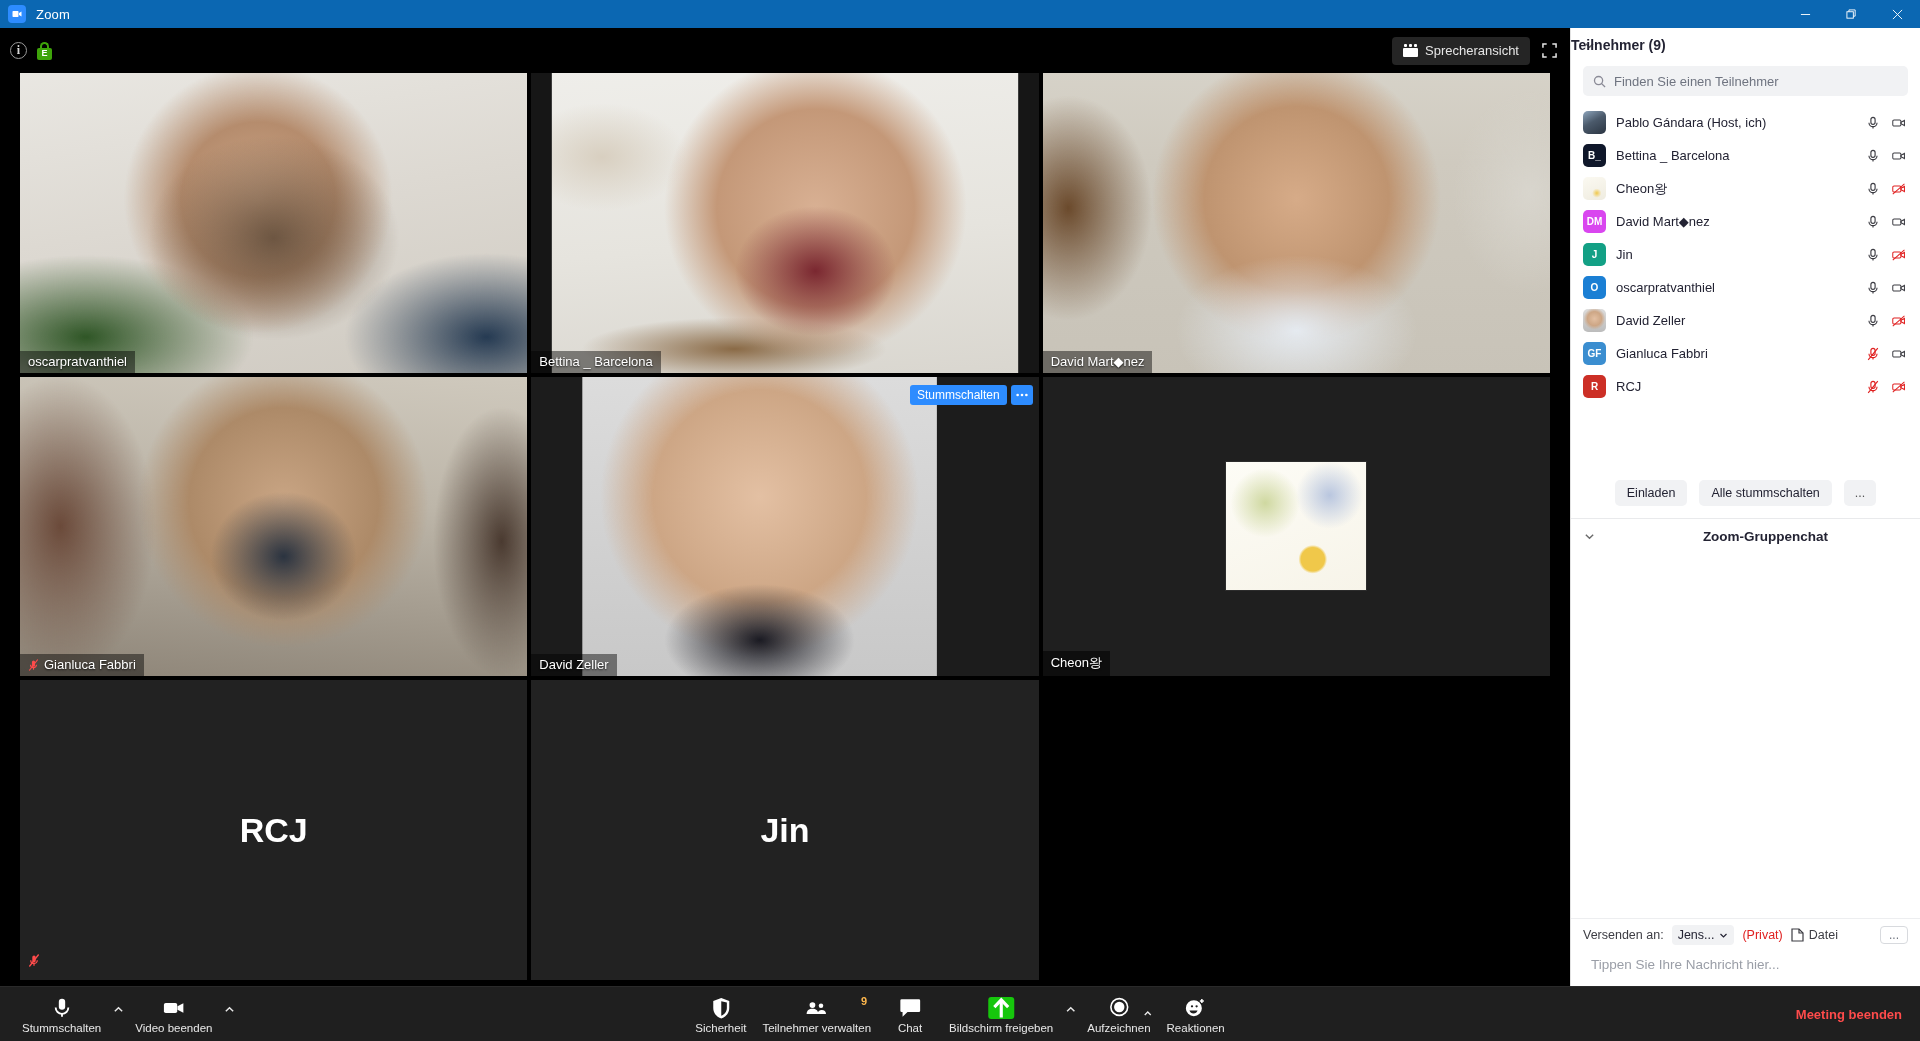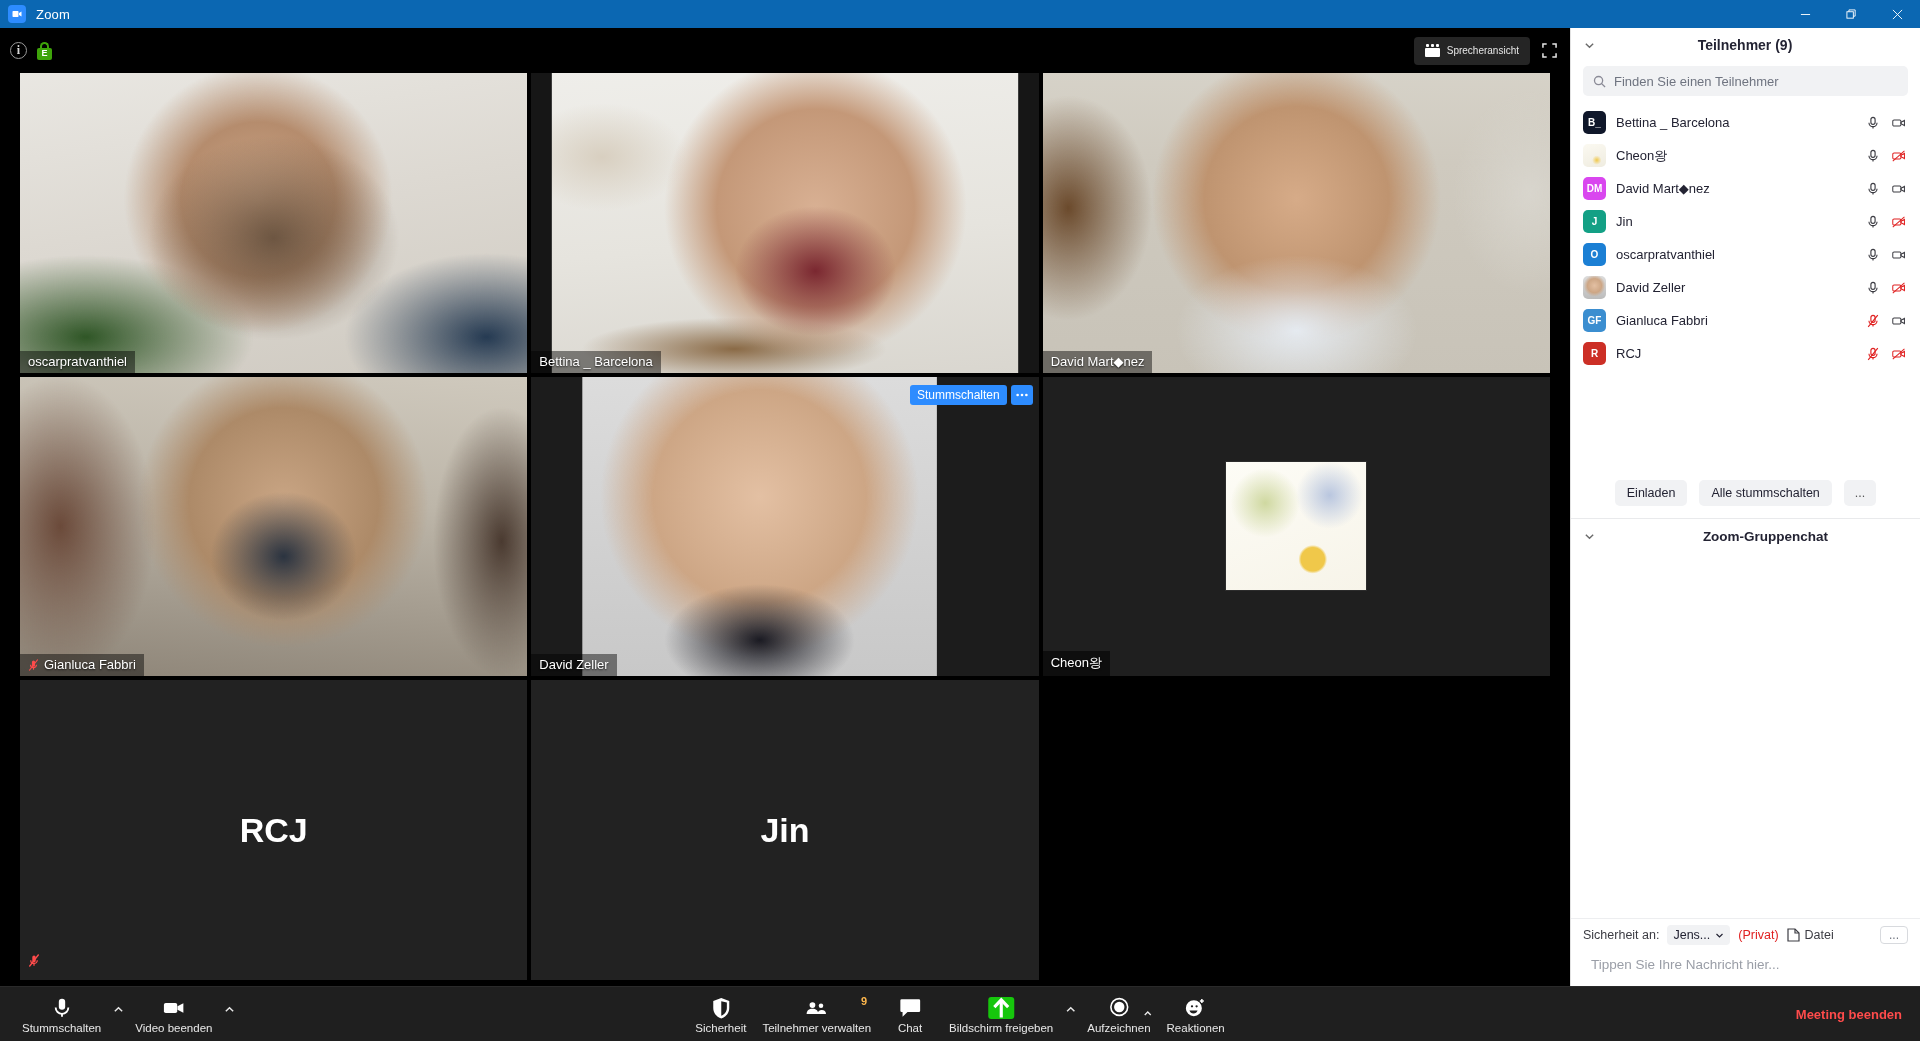--- a/index.html
+++ b/index.html
@@ -56,21 +56,21 @@
     position: absolute; bottom: 0; left: 0; width: 15px; height: 12px;
     background: #3ea40a; border-radius: 2px; color: #fff; font-size: 9px;
     font-weight: bold; display: flex; align-items: center; justify-content: center;
     line-height: 1;
   }
   .view-controls {
     position: absolute; right: 8px; top: 50%; transform: translateY(-50%);
     display: flex; align-items: center; gap: 6px;
   }
   .speaker-view-btn {
-    background: #252525; color: #e6e6e6; font-size: 10px; height: 28px;
+    background: #252525; color: #e6e6e6; font-size: 13px; height: 28px;
     display: flex; align-items: center; gap: 7px; padding: 0 11px; border-radius: 4px;
     cursor: pointer;
   }
   .sv-icon { width: 15px; height: 13px; position: relative; }
   .sv-icon .dots { position: absolute; top: 0; left: 1px; display: flex; gap: 2px; }
   .sv-icon .dots i { width: 3px; height: 3px; background: #fff; display: block; border-radius: 1px; }
   .sv-icon .scr { position: absolute; bottom: 0; left: 0; width: 15px; height: 9px; background: #fff; border-radius: 1px; }
   .fullscreen-btn {
     width: 26px; height: 26px; display: flex; align-items: center; justify-content: center;
     cursor: pointer;
@@ -126,21 +126,21 @@
   .panel-header {
     height: 34px; display: flex; align-items: center; position: relative; flex: 0 0 34px;
     padding: 0 10px;
   }
   .chev {
     width: 16px; height: 16px; color: #6b6b6b; display: flex; align-items: center; justify-content: center;
     cursor: pointer;
   }
   .chev svg { width: 11px; height: 11px; }
   .panel-title {
-    position: absolute; left: 0; right: 1px; text-align: center;
+    position: absolute; left: 0; right: 1px; 
     font-size: 14px; font-weight: bold; color: #232333; pointer-events: none;
   }
   .search-wrap { padding: 4px 12px 8px 12px; }
   .search-box {
     height: 30px; background: #f1f2f4; border-radius: 5px; display: flex; align-items: center;
     padding: 0 10px; gap: 8px;
   }
   .search-box svg { width: 13px; height: 13px; color: #8a8a96; flex: 0 0 13px; }
   .search-box input {
     border: none; outline: none; background: transparent; font-size: 13px; color: #333;
@@ -439,20 +439,35 @@
           <svg viewBox="0 0 14 14" fill="none" stroke="currentColor" stroke-width="1.4">
             <circle cx="6" cy="6" r="4.4"></circle>
               <line x1="9.3" y1="9.3" x2="13" y2="13"></line>
           </svg>
           <input type="text" placeholder="Finden Sie einen Teilnehmer" style="">
         </div>
       </div>
 
       <div class="plist">
 
+        <div class="prow">
+          <div class="avatar photo-av" style="background:linear-gradient(150deg,#8fa6bd 0%,#4b5a6b 45%,#2b3542 100%);"></div>
+          <div class="pname">Pablo Gándara (Host, ich)</div>
+          <div class="picons">
+            <svg class="ic-on" viewBox="0 0 16 16" fill="none" stroke="currentColor" stroke-width="1.3">
+              <rect x="5.6" y="1.6" width="4.8" height="8" rx="2.4"></rect>
+              <path d="M3.4 7.6a4.6 4.6 0 0 0 9.2 0"></path>
+                <line x1="8" y1="12.2" x2="8" y2="14.4"></line>
+            </svg>
+            <svg class="ic-on" viewBox="0 0 18 14" fill="none" stroke="currentColor" stroke-width="1.3">
+              <rect x="1" y="3" width="10.5" height="8" rx="1.6"></rect>
+                <path d="M11.5 6l4.5-2.3v6.6L11.5 8z"></path>
+            </svg>
+          </div>
+        </div>
 
         <div class="prow">
           <div class="avatar" style="background:#0f172a;">
             <span>B_</span>
           </div>
           <div class="pname">Bettina _ Barcelona</div>
           <div class="picons">
             <svg class="ic-on" viewBox="0 0 16 16" fill="none" stroke="currentColor" stroke-width="1.3">
               <rect x="5.6" y="1.6" width="4.8" height="8" rx="2.4"></rect>
               <path d="M3.4 7.6a4.6 4.6 0 0 0 9.2 0"></path>
@@ -606,21 +621,21 @@
           <svg viewBox="0 0 12 12" fill="none" stroke="currentColor" stroke-width="1.5">
               <polyline points="2,4 6,8 10,4"></polyline>
             </svg>
         </div>
         <div class="chat-title">Zoom-Gruppenchat</div>
       </div>
 
       <div class="chat-msgs"></div>
 
       <div class="chat-sendrow">
-        <span class="send-to-label">Sicherheit an:</span>
+        <span class="send-to-label">Versenden an:</span>
         <span class="send-select">
           <span>Jens...</span>
           <svg viewBox="0 0 12 12" fill="none" stroke="#232333" stroke-width="1.6">
               <polyline points="2,4 6,8 10,4"></polyline>
             </svg>
         </span>
         <span class="privat">(Privat)</span>
         <span class="file-link">
           <svg viewBox="0 0 13 14" fill="none" stroke="currentColor" stroke-width="1.2">
             <path d="M1 1h7l4 4v8H1z"></path>

